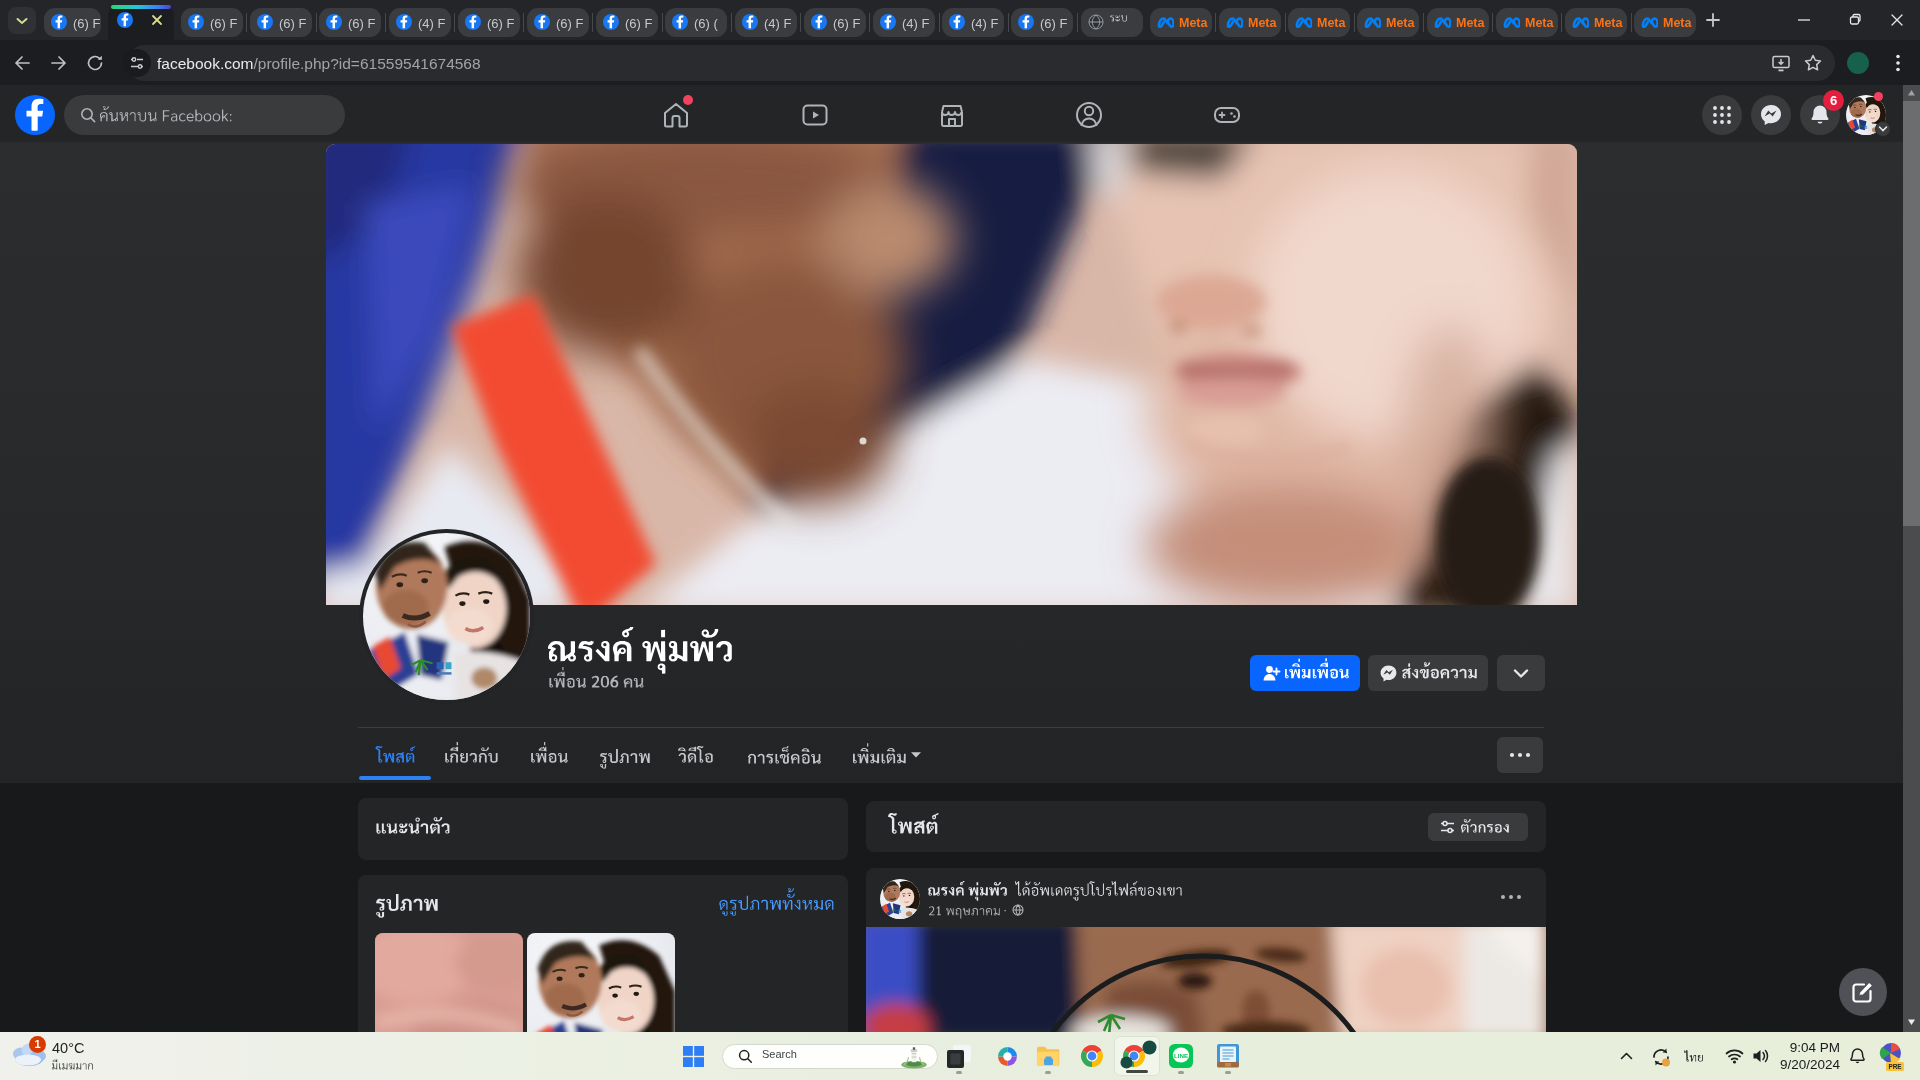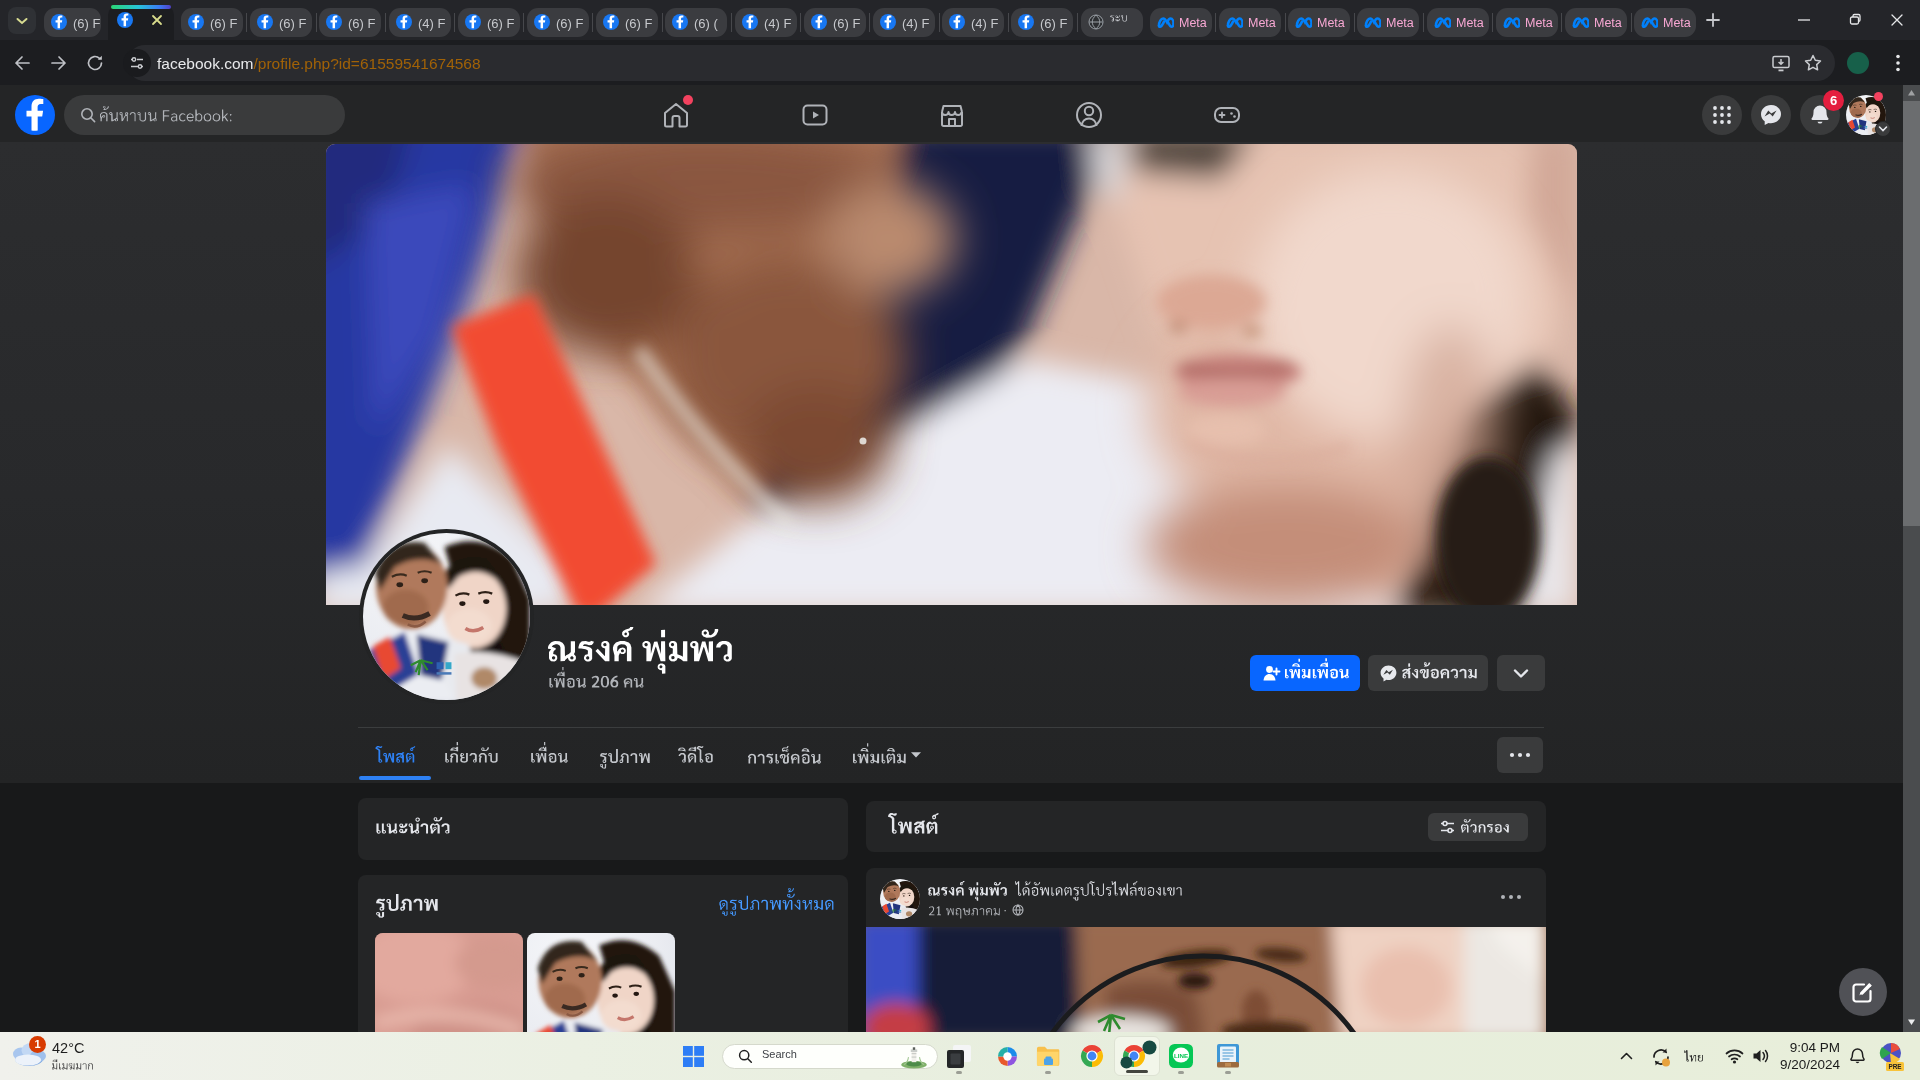--- a/index.html
+++ b/index.html
@@ -2,21 +2,21 @@
 <html><head><meta charset="utf-8"><style>
 *{margin:0;padding:0;box-sizing:border-box}
 html,body{width:1920px;height:1080px;overflow:hidden;background:#18191A;
 font-family:"Liberation Sans",sans-serif;-webkit-font-smoothing:antialiased}
 .abs{position:absolute}
 #tabbar{position:absolute;left:0;top:0;width:1920px;height:40px;background:#242529}
 .tpill{position:absolute;top:8px;height:29px;background:#3B3C40;border-radius:11px}
 .tsep{position:absolute;top:13px;width:1px;height:19px;background:#47484C}
 .tfav{position:absolute;left:7px;top:6px}
 .ttxt{position:absolute;left:29px;top:8px;font-size:13px;color:#C6C8CC;white-space:nowrap;overflow:hidden;width:28px}
-.mtxt{position:absolute;left:29px;top:8px;font-size:12.5px;font-weight:normal;color:#f9a8d4;white-space:nowrap;overflow:hidden;width:30px}
+.mtxt{position:absolute;left:29px;top:8px;font-size:12.5px;font-weight:bold;color:#f97316;white-space:nowrap;overflow:hidden;width:30px}
 #toolbar{position:absolute;left:0;top:40px;width:1920px;height:45px;background:#1C1D20}
 #urlpill{position:absolute;left:127px;top:45px;width:1708px;height:36px;border-radius:18px;background:#2A2B2F}
 #fbnav{position:absolute;left:0;top:85px;width:1920px;height:57px;background:#242526;box-shadow:0 1px 0 #2f3031}
 #page{position:absolute;left:0;top:142px;width:1904px;height:890px;background:#18191A;overflow:hidden}
 #hdr{position:absolute;left:0;top:0;width:1904px;height:641px;background:linear-gradient(#2c2d2f 0%,#28292b 55%,#232425 100%)}
 #cover{position:absolute;left:326px;top:2px;width:1251px;height:461px;border-radius:9px 9px 0 0;overflow:hidden}
 .card{position:absolute;background:#242526;border-radius:8px}
 .gbtn{position:absolute;background:#3A3B3C;border-radius:6px}
 #scroll{position:absolute;left:1903px;top:85px;width:17px;height:947px;background:#4A4C4E}
 #taskbar{position:absolute;left:0;top:1032px;width:1920px;height:48px;
@@ -283,21 +283,21 @@
     <path d="M15.5 9a6.5 6.5 0 1 1-2-4.7" stroke="#BFC1C6" stroke-width="1.7" fill="none" stroke-linecap="round"></path>
     <path d="M15.8 1.8v4h-4z" fill="#C9CBCF"></path>
   </svg>
 <div class="abs" style="left:123px;top:49px;width:28px;height:28px;border-radius:50%;background:#1A1B1E"></div>
 <svg class="abs" style="left:129px;top:55px" width="16" height="16" viewBox="0 0 16 16">
     <circle cx="5" cy="4.5" r="1.7" fill="none" stroke="#C9CBCF" stroke-width="1.4"></circle>
     <path d="M8 4.5h6M2 4.5h1.3" stroke="#C9CBCF" stroke-width="1.4"></path>
     <circle cx="11" cy="11.5" r="1.7" fill="none" stroke="#C9CBCF" stroke-width="1.4"></circle>
     <path d="M2 11.5h7.3M12.7 11.5H14" stroke="#C9CBCF" stroke-width="1.4"></path>
   </svg>
-<div class="abs" style="left:157px;top:55px;font-size:15.5px;color:#E9EAEC">facebook.com<span style="color:#a16207">/profile.php?id=61559541674568</span></div>
+<div class="abs" style="left:157px;top:55px;font-size:15.5px;color:#E9EAEC">facebook.com<span style="color:#a3a3a3">/profile.php?id=61559541674568</span></div>
 <svg class="abs" style="left:1771px;top:53px" width="20" height="20" viewBox="0 0 20 20">
     <rect x="2" y="3.5" width="16" height="11" rx="1.6" fill="none" stroke="#C9CBCF" stroke-width="1.5"></rect>
     <rect x="7.5" y="16.5" width="5" height="1.8" fill="#C9CBCF"></rect>
     <path d="M10 6v5M7.6 9l2.4 2.3L12.4 9" stroke="#C9CBCF" stroke-width="1.5" fill="none"></path>
   </svg>
 <svg class="abs" style="left:1803px;top:53px" width="20" height="20" viewBox="0 0 20 20">
     <path d="M10 2.5l2.3 4.8 5.2.7-3.8 3.6.9 5.2-4.6-2.5-4.6 2.5.9-5.2L2.5 8l5.2-.7z" fill="none" stroke="#C9CBCF" stroke-width="1.5" stroke-linejoin="round"></path>
   </svg>
 <div class="abs" style="left:1847px;top:52px;width:22px;height:22px;border-radius:50%;background:#17604A"></div>
 <svg class="abs" style="left:1894px;top:53px" width="8" height="20" viewBox="0 0 8 20">
@@ -636,21 +636,21 @@
   </svg>
 <div id="taskbar"></div>
 <svg class="abs" style="left:8px;top:1038px" width="40" height="30" viewBox="0 0 40 30">
 <ellipse cx="21" cy="21" rx="14" ry="7" fill="#7FA8E0"></ellipse>
 <ellipse cx="13" cy="16" rx="8" ry="6.5" fill="#A8C6EE"></ellipse>
 <ellipse cx="23" cy="12.5" rx="9.5" ry="7.5" fill="#C2D8F4"></ellipse>
 <ellipse cx="30" cy="18" rx="8" ry="6" fill="#9FC0EC"></ellipse>
 <ellipse cx="20" cy="22" rx="13" ry="5.5" fill="#ECF2FA"></ellipse>
 </svg>
 <div class="abs" style="left:29px;top:1036px;width:17px;height:17px;border-radius:50%;background:#D83B01;color:#fff;font-size:11px;font-weight:bold;text-align:center;line-height:17px">1</div>
-<div class="abs" style="left:52px;top:1040px;font-size:14.5px;color:#1F1F1F">42°C</div>
+<div class="abs" style="left:52px;top:1040px;font-size:14.5px;color:#1F1F1F">40°C</div>
 <svg style="position:absolute;left:52px;top:1058.8px" width="42" height="12" viewBox="0 0 42.0 11.5">
     <path d="M36.8 4.5 36.0 5.5 36.2 6.2 36.8 6.5 36.2 7.2 36.2 10.2 37.0 10.2 37.0 7.2 38.0 6.2 36.8 5.5 38.0 4.5 38.8 4.5 40.0 5.5 40.0 10.2 40.8 10.2 40.8 5.2 40.5 4.8 39.5 4.0 37.8 4.0ZM31.8 4.0 30.8 4.8 30.5 5.8 31.2 5.8 31.2 5.2 32.2 4.5 33.0 4.5 33.8 5.2 33.8 10.2 34.5 10.2 34.5 5.0 33.2 4.0ZM24.0 4.2 23.8 5.2 25.0 6.0 25.2 7.8 24.0 8.5 24.0 9.8 24.5 10.2 25.5 10.2 26.5 9.0 28.2 10.2 29.2 10.2 29.2 4.0 28.5 4.0 28.2 9.2 26.0 8.0 26.0 4.5 25.5 4.0ZM25.0 8.5 25.5 9.0 25.2 9.8 24.5 9.5ZM24.2 5.0 24.5 4.5 25.5 5.0 24.8 5.5ZM17.5 4.0 16.8 5.0 16.8 6.8 17.2 7.2 18.5 7.0 18.5 5.8 17.2 5.2 17.5 4.8 18.0 4.5 18.8 5.0 19.2 4.5 19.8 5.0 19.8 5.8 18.8 7.8 17.8 8.8 17.8 9.8 18.2 10.2 19.2 10.2 20.2 8.8 21.8 10.2 22.5 10.2 22.5 4.0 21.8 4.0 21.5 9.0 20.0 8.2 19.8 7.2 20.2 6.2 20.2 4.5 19.8 4.0 19.0 4.0 18.5 4.5ZM18.8 8.5 19.2 9.0 19.0 9.8 18.2 9.5ZM17.8 5.8 18.2 6.5 17.8 7.0 17.0 6.2ZM10.2 4.2 10.0 5.2 11.2 6.0 11.5 7.8 10.2 8.5 10.2 9.8 10.8 10.2 11.8 10.2 12.8 9.0 14.5 10.2 15.5 10.2 15.5 4.0 14.8 4.0 14.5 9.2 12.2 8.0 12.2 4.5 11.8 4.0ZM11.2 8.5 11.8 9.0 11.5 9.8 10.8 9.5ZM10.5 5.0 10.8 4.5 11.8 5.0 11.0 5.5ZM7.0 4.0 7.0 9.5 7.8 10.2 8.8 10.2 9.2 9.8 9.2 8.8 7.8 8.0 7.8 4.0ZM8.0 8.8 8.8 9.0 8.5 9.8 7.8 9.5ZM0.5 4.0 0.0 4.5 0.2 5.8 1.0 6.0 1.2 7.8 0.2 8.2 0.0 9.8 0.5 10.2 1.5 10.2 2.8 9.0 4.0 10.0 5.2 10.2 5.2 4.0 4.5 4.0 4.2 9.2 2.2 8.2 2.0 4.5 1.5 4.0ZM1.8 9.2 1.2 9.8 0.5 9.5 0.5 9.0 1.5 8.8ZM0.8 4.5 1.5 5.0 0.8 5.5 0.2 5.0ZM5.2 0.0 4.5 0.0 4.2 1.0 3.8 0.5 2.0 0.5 1.0 1.0 0.5 2.2 2.8 2.2 5.2 3.0ZM1.2 1.8 2.0 1.0 4.0 1.2 3.8 2.0Z" fill="#4A4A4A" fill-rule="evenodd"></path>
   </svg>
 <svg class="abs" style="left:683px;top:1046px" width="21" height="21" viewBox="0 0 21 21">
 <rect x="0" y="0" width="9.8" height="9.8" fill="#2D7DF6"></rect>
     <rect x="11.2" y="0" width="9.8" height="9.8" fill="#2D7DF6"></rect>
 <rect x="0" y="11.2" width="9.8" height="9.8" fill="#2D7DF6"></rect>
     <rect x="11.2" y="11.2" width="9.8" height="9.8" fill="#2D7DF6"></rect>
   </svg>
 <div class="abs" style="left:722px;top:1044px;width:216px;height:25px;border-radius:13px;background:#FEFFFC;border:1px solid #D5D9CC"></div>

